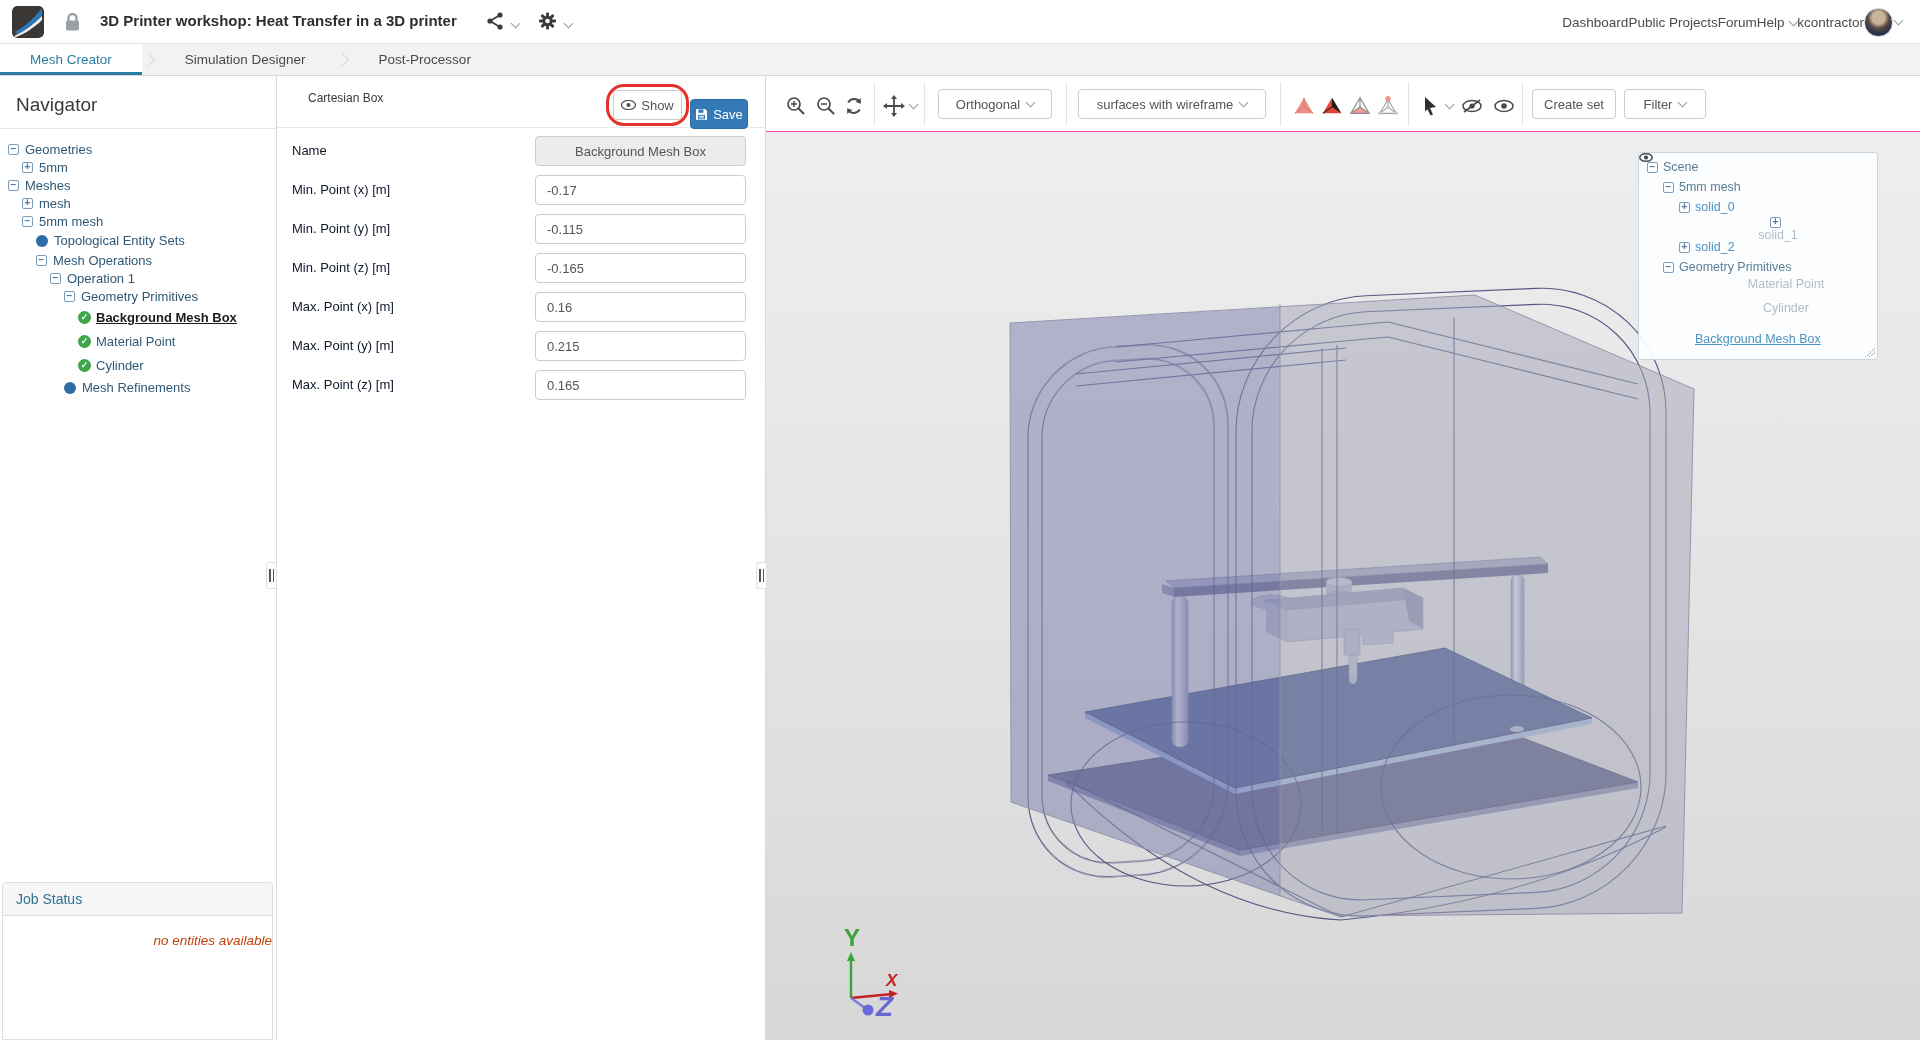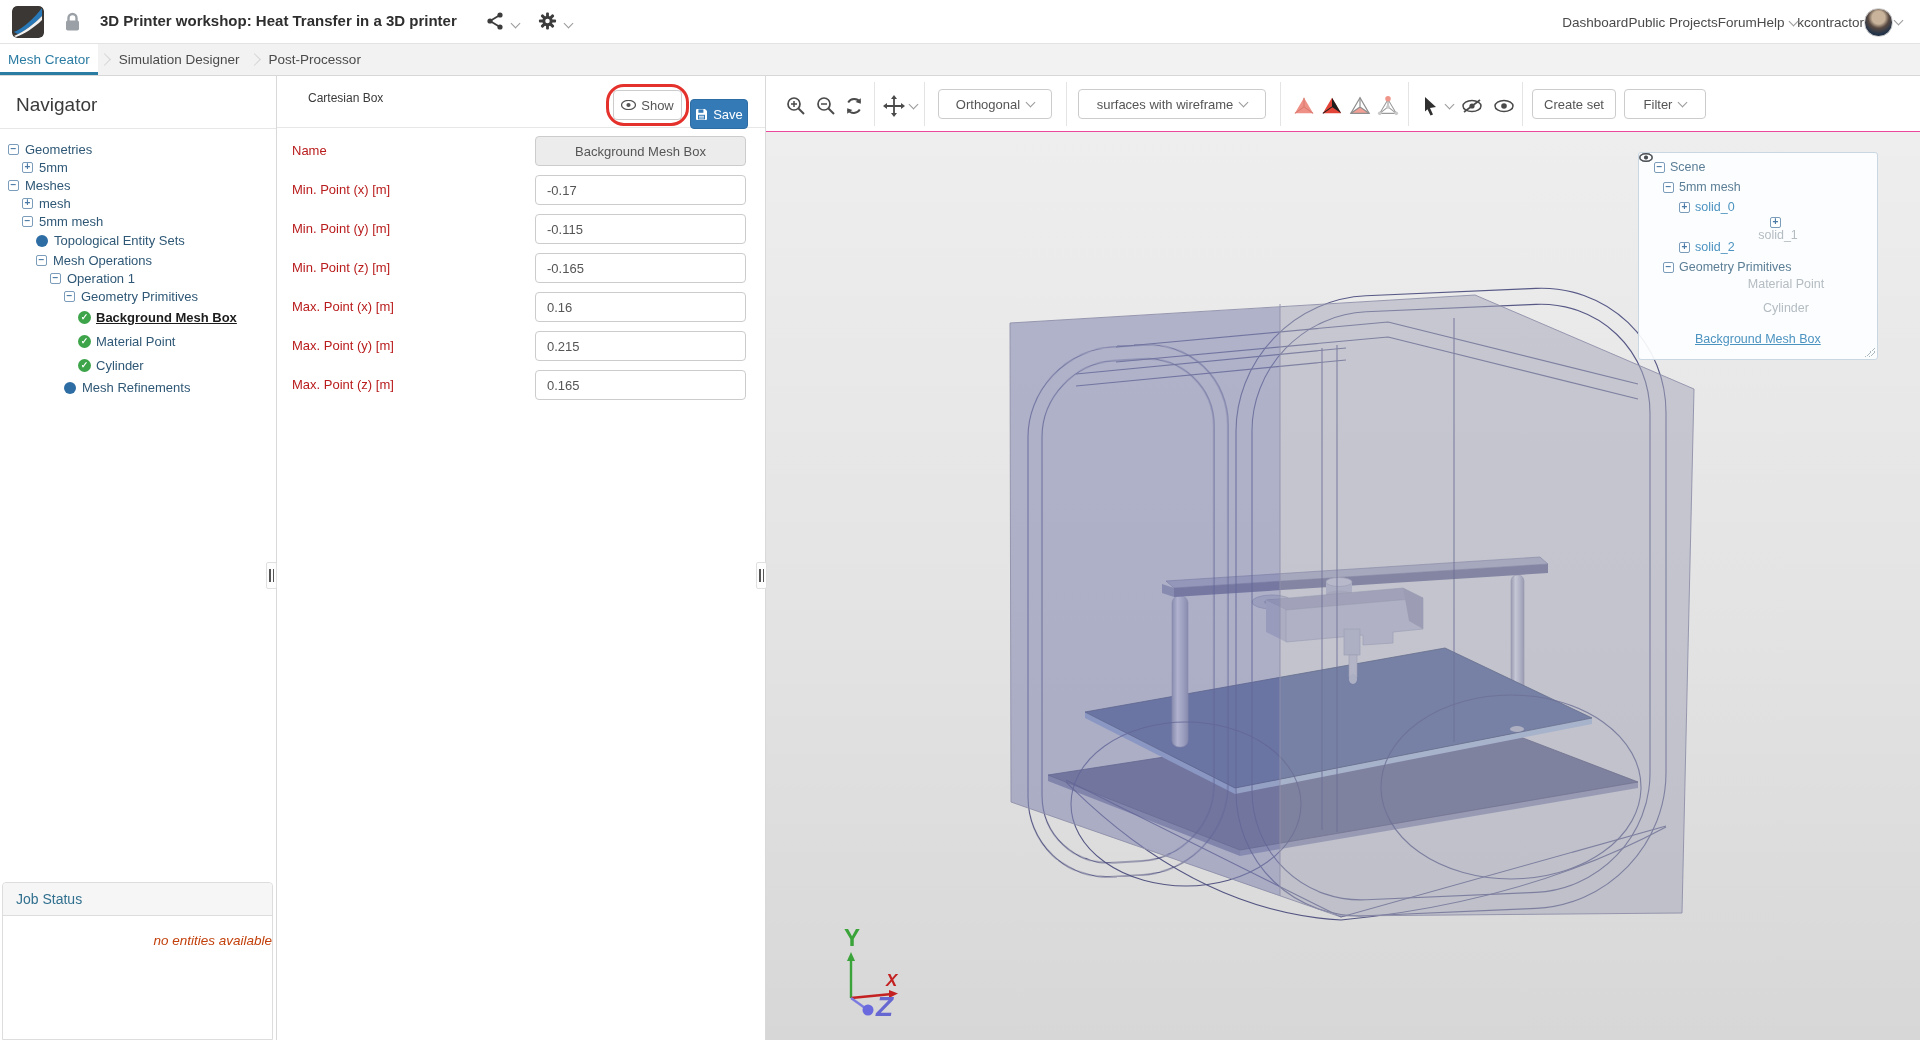--- a/index.html
+++ b/index.html
@@ -18,21 +18,21 @@
     border-bottom:1.6px solid #9a9a9a; transform:rotate(45deg); vertical-align:middle; margin:0 0 3px 2px; }
   .hnav { position:absolute; top:0; height:44px; display:flex; align-items:center; right:18px; }
   .hnav a { color:#4a4a4a; text-decoration:none; font-size:13.5px; cursor:pointer; }
   .avatar { width:29px; height:29px; border-radius:50%;
     background:radial-gradient(circle at 50% 32%, #c9b49b 0 28%, #5a4a42 46%, #23344a 72%, #1a2433 100%);
     border:1px solid #cfcfcf; }
 
   
   .tabbar { position:absolute; left:0; top:44px; width:1920px; height:32px; background:#f2f2f2;
     border-bottom:1px solid #d8d8d8; display:flex; align-items:stretch; }
-  .tab { position:relative; padding:0 8px; display:flex; align-items:center; font-size:13.5px; color:#4a4a4a; cursor:pointer; }
+  .tab { position:relative; padding:0 30px; display:flex; align-items:center; font-size:13.5px; color:#4a4a4a; cursor:pointer; }
   .tab.active { background:#fff; color:#2b7ca3; box-shadow:inset 0 -3px 0 #2b7ca3; }
   .tabsep { width:9px; height:9px; border-top:1.5px solid #d5d5d5; border-right:1.5px solid #d5d5d5;
     transform:rotate(45deg); align-self:center; margin:0 2px; }
 
   
   .navpanel { position:absolute; left:0; top:76px; width:277px; height:964px; background:#fff;
     border-right:1px solid #d9d9d9; }
   .panel-title { font-size:19px; color:#3a3a3a; padding:18px 0 12px 16px; border-bottom:1px solid #e7e7e7; }
   .tree { padding-top:11px; }
   .trow { display:flex; align-items:center; color:#2f5876; font-size:13px; height:18px; cursor:pointer; white-space:nowrap; }
@@ -61,42 +61,42 @@
   .prop-head .ptitle { position:absolute; left:31px; top:15px; font-size:12px; color:#3a3a3a; }
   .btn { display:inline-flex; align-items:center; justify-content:center; gap:5px; border:1px solid #ccc;
     border-radius:4px; background:#fff; color:#555; font-size:13px; height:30px; cursor:pointer;
     font-family:"Liberation Sans", sans-serif; }
   .show-btn { position:absolute; left:336px; top:14px; width:69px; }
   .save-btn { position:absolute; left:413px; top:23px; width:58px; background:#337ab7; border-color:#2e6da4; color:#fff; }
   .red-ring { position:absolute; left:329px; top:8px; width:83px; height:42px; border:3px solid #e5312b;
     border-radius:18px; pointer-events:none; }
   .fields { position:absolute; left:0; top:60px; width:100%; }
   .frow { position:relative; height:30px; margin-bottom:9px; }
-  .frow label { position:absolute; left:15px; top:7px; color:#b91c1c; }
+  .frow label { position:absolute; left:15px; top:7px; color:#0f172a; }
   .frow input { position:absolute; left:258px; top:0; width:211px; height:30px; border:1px solid #ccc;
     border-radius:4px; padding:0 11px; font-size:13px; color:#555; background:#fff;
     font-family:"Liberation Sans", sans-serif; }
   .frow input[disabled] { background:#ececec; color:#555; }
 
   
   .viewport { position:absolute; left:766px; top:76px; width:1154px; height:964px; background:#e4e4e4; }
   .vtoolbar { position:absolute; left:0; top:0; width:100%; height:56px; background:#fff; border-bottom:1px solid #ec4899; }
   .vdiv { position:absolute; top:6px; width:1px; height:44px; background:#e4e4e4; }
   .vicon { position:absolute; top:18px; width:24px; height:24px; display:flex; align-items:center; justify-content:center; cursor:pointer; }
   .vbtn { position:absolute; top:13px; }
   .canvas { position:absolute; left:0; top:56px; width:1154px; height:908px;
     background:linear-gradient(#eeeeee, #e3e3e3 55%, #d7d7d7); cursor:crosshair; }
   .canvas svg { position:absolute; left:0; top:0; }
 
   
   .scenepanel { position:absolute; right:42px; top:20px; width:240px; height:208px;
     background:rgba(253,254,255,0.92); border:1px solid #c9d7e2; border-radius:3px; overflow:hidden; }
   .srow { display:flex; align-items:center; height:20px; font-size:12.5px; color:#5b7e96; cursor:pointer; white-space:nowrap; }
   .srow.h24{height:24px;} .srow.h25{height:25px;}
-  .s0{padding-left:15px;} .s1{padding-left:24px;} .s2{padding-left:40px;} .s2b{padding-left:56px;}
+  .s0{padding-left:8px;} .s1{padding-left:24px;} .s2{padding-left:40px;} .s2b{padding-left:56px;}
   .srow .pmbox{margin-right:5px;}
   .sblue { color:#4c93c1; } .sgray { color:#b4bcc2;flex-direction:column; } .sul { text-decoration:underline; }
   .eye { margin-right:6px; flex:0 0 14px; }
   .resizer { position:absolute; right:2px; bottom:2px; width:10px; height:10px; cursor:nwse-resize;
     background:linear-gradient(135deg, transparent 0 50%, #aab8c2 50% 55%, transparent 55% 70%, #aab8c2 70% 75%, transparent 75%); }
 
   
   .grip { position:absolute; width:11px; height:27px; background:#fdfdfd; border:1px solid #e0e0e0;
     border-radius:2px; display:flex; align-items:center; justify-content:center; gap:2px; cursor:col-resize; z-index:5; }
   .grip i { display:block; width:1.5px; height:13px; background:#555; }

